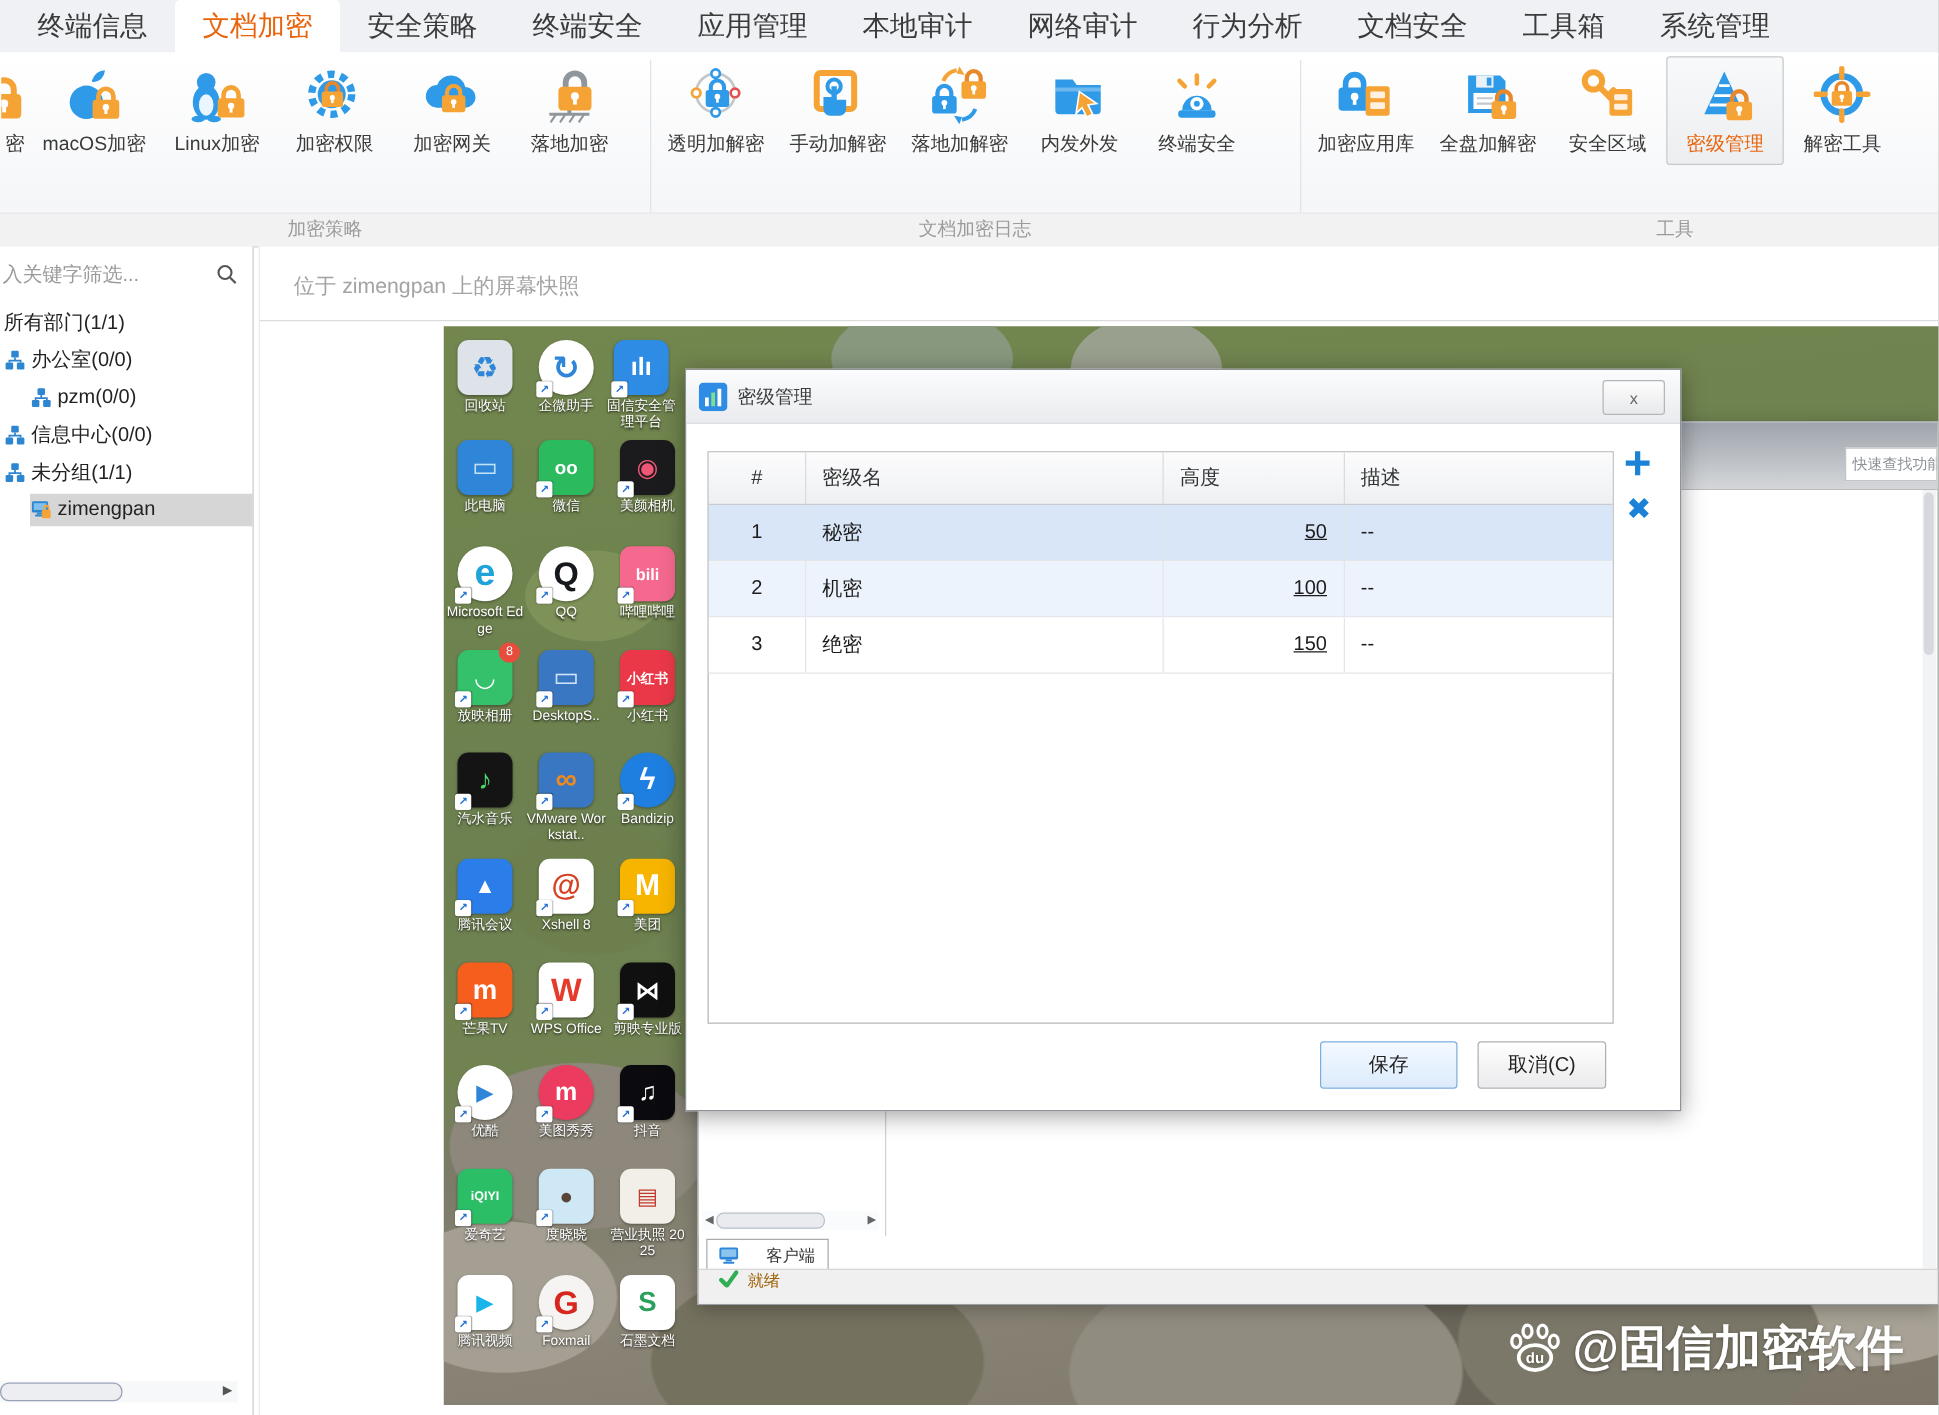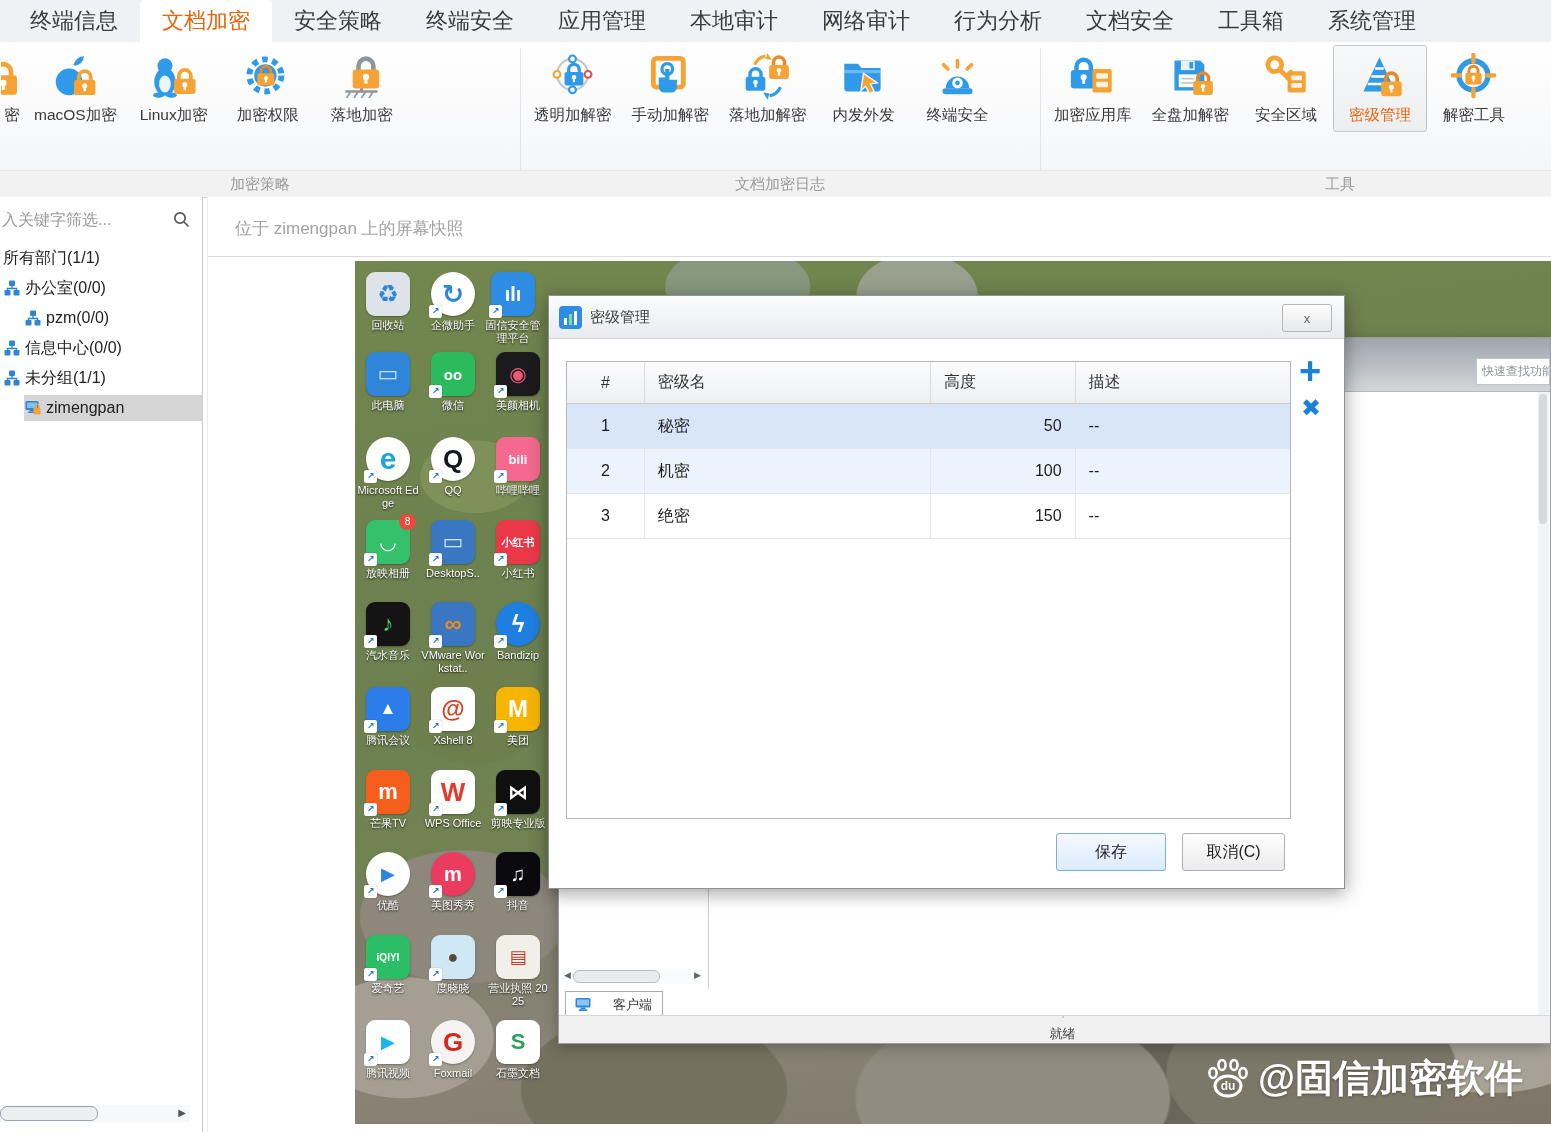--- a/index.html
+++ b/index.html
@@ -65,41 +65,41 @@
   
   .backwin{position:absolute;left:558px;top:337px;width:993px;height:707px;background:#fff;border:1px solid #9b9ea3;box-sizing:border-box;box-shadow:0 3px 14px rgba(0,0,0,.28);}
   .bw-header{position:absolute;top:0;left:0;right:0;height:53px;background:linear-gradient(#9fa5ad,#d4d6d9);border-bottom:1px solid #b7b9bc;}
   .bw-input{position:absolute;top:20px;right:0;width:74px;height:27px;background:#fff;border:1px solid #c2c4c7;font-size:12px;color:#8e9297;display:flex;align-items:center;justify-content:flex-start;padding-left:5px;box-sizing:border-box;white-space:nowrap;overflow:hidden;}
   .bw-leftcol{position:absolute;left:0;top:53px;width:149px;bottom:54px;background:#fff;border-right:1px solid #cfd1d4;}
   .bw-hscroll{position:absolute;left:3px;right:5px;bottom:5px;height:15px;background:#fafbfc;}
   .bw-hthumb{position:absolute;left:11px;top:1px;width:85px;height:11px;border:1px solid #b9bfc9;border-radius:6px;background:#e9ebef;}
   .bw-harrow{position:absolute;top:1px;font-size:9px;color:#666;}
   .bw-tab{position:absolute;left:6px;top:653px;width:98px;height:27px;background:#fff;border:1px solid #a9abae;display:flex;align-items:center;gap:22px;padding-left:9px;font-size:13px;color:#333;box-sizing:border-box;}
   .bw-tab svg{width:16px;height:15px;}
-  .bw-status{position:absolute;left:0;right:0;bottom:0;height:27px;background:#f0f0f0;border-top:1px solid #d6d6d6;display:flex;align-items:center;gap:7px;padding-left:16px;font-size:13px;color:#404040;flex-direction:column;}
+  .bw-status{position:absolute;left:0;right:0;bottom:0;height:27px;background:#f0f0f0;border-top:1px solid #d6d6d6;display:flex;align-items:flex-start;gap:7px;padding-left:16px;font-size:13px;color:#a16207;}
   .bw-status svg{width:16px;height:14px;}
   .bw-vscroll{position:absolute;right:1px;top:54px;width:11px;bottom:28px;background:#f2f3f5;}
   .bw-vthumb{position:absolute;left:1px;top:2px;width:8px;height:130px;background:#d5d8dd;border-radius:4px;}
   
   .dialog{position:absolute;left:548px;top:295px;width:797px;height:594px;background:#fff;border:1px solid #8f9296;box-sizing:border-box;box-shadow:0 4px 18px rgba(0,0,0,.38);}
   .dlg-title{position:absolute;top:0;left:0;right:0;height:42px;background:linear-gradient(#fbfcfd,#e9ebee);border-bottom:1px solid #d4d6d9;display:flex;align-items:center;padding-left:10px;gap:8px;}
   .dlg-title svg{width:23px;height:23px;}
   .dlg-title-text{font-size:15px;color:#3c3c3c;}
   .dlg-close{position:absolute;right:12px;top:8px;width:48px;height:26px;background:linear-gradient(#fdfdfd,#e8e9eb);border:1px solid #b4b6b9;border-radius:3px;font-size:13px;color:#666;display:flex;align-items:center;justify-content:center;}
   .dtable{position:absolute;left:17px;top:65px;width:725px;height:458px;border:1px solid #b4b6ba;background:#fff;box-sizing:border-box;}
   .dt-header{display:flex;height:42px;background:linear-gradient(#fcfcfd,#eef0f2);border-bottom:1px solid #c8cacd;box-sizing:border-box;}
   .dt-hcell{font-size:16px;color:#333;display:flex;align-items:center;padding-left:13px;border-right:1px solid #d9dbde;box-sizing:border-box;}
   .dt-hcell.c{justify-content:center;padding-left:0;}
   .dt-hcell:last-child{border-right:none;}
   .dt-row{display:flex;height:45px;border-bottom:1px solid #e3e5e8;box-sizing:border-box;background:#fff;}
   .dt-row.sel{background:#d9e6f8;}
   .dt-row.alt{background:#edf3fc;}
   .dt-cell{font-size:16px;color:#1c1c1c;display:flex;align-items:center;padding:0 13px;border-right:1px solid #e3e5e8;box-sizing:border-box;}
   .dt-cell.c{justify-content:center;padding:0;}
-  .dt-cell.r{justify-content:flex-end;}
+  .dt-cell.r{justify-content:flex-end;text-decoration:underline;}
   .dt-cell:last-child{border-right:none;}
   .dlg-plus{position:absolute;left:750px;top:56px;font-size:38px;font-weight:bold;color:#1b82d8;line-height:38px;}
   .dlg-del{position:absolute;left:752px;top:100px;font-size:24px;font-weight:bold;color:#1b82d8;line-height:24px;}
   .dlg-btn{position:absolute;top:537px;height:38px;border-radius:3px;font-size:16px;color:#222;display:flex;align-items:center;justify-content:center;box-sizing:border-box;}
   .save{left:507px;width:110px;background:linear-gradient(#f4f9ff,#dcebfc);border:1px solid #7aaede;}
   .cancel{left:633px;width:103px;background:linear-gradient(#fefefe,#ebebed);border:1px solid #aeb0b3;}
 </style>
 </head>
 <body>
 
@@ -166,20 +166,32 @@
             <circle cx="20" cy="21" r="15" fill="none" stroke="#2e9ae8" stroke-width="5.5" stroke-dasharray="5.2 4.4"></circle>
             <circle cx="20" cy="21" r="10.5" fill="#2e9ae8"></circle>
             <g transform="translate(12 11) scale(1)">
               <path d="M4 8.5 V6 a4.5 4.5 0 0 1 9 0 v2.5" fill="none" stroke="#e8882a" stroke-width="2.8"></path>
               <rect x="0.5" y="8" width="16" height="11.5" rx="2" fill="#f6a335"></rect>
               <circle cx="8.5" cy="12.5" r="1.9" fill="#fff"></circle>
               <rect x="7.6" y="12.8" width="1.8" height="3.8" fill="#fff"></rect>
             </g>
           </svg>
           <span class="rtext">加密权限</span>
+        </div>
+        <div class="ritem">
+          <svg viewBox="0 0 44 44">
+            <path d="M11 31 a8.5 8.5 0 0 1 0 -17 a11 11 0 0 1 21 1.5 a7.5 7.5 0 0 1 0 15.5 z" fill="#2e9ae8"></path>
+            <g transform="translate(14 13) scale(1.1)">
+              <path d="M4 8.5 V6 a4.5 4.5 0 0 1 9 0 v2.5" fill="none" stroke="#f6a335" stroke-width="2.8"></path>
+              <rect x="0.5" y="8" width="16" height="11.5" rx="2" fill="#f6a335"></rect>
+              <circle cx="8.5" cy="12.5" r="1.9" fill="#fff"></circle>
+              <rect x="7.6" y="12.8" width="1.8" height="3.8" fill="#fff"></rect>
+            </g>
+          </svg>
+          <span class="rtext">加密网关</span>
         </div>
         <div class="ritem">
           <svg viewBox="0 0 44 44">
             <path d="M7 36 h30" stroke="#8f969c" stroke-width="2.2"></path>
             <path d="M12 36 l-4 6 M19 36 l-4 6 M26 36 l-4 6 M33 36 l-4 6" stroke="#8f969c" stroke-width="1.6"></path>
             <rect x="20.5" y="28" width="3" height="8" fill="#8f969c"></rect>
             <g transform="translate(13 3) scale(1.55)">
               <path d="M4 8.5 V6 a4.5 4.5 0 0 1 9 0 v2.5" fill="none" stroke="#8f969c" stroke-width="2.8"></path>
               <rect x="0.5" y="8" width="16" height="11.5" rx="2" fill="#f6a335"></rect>
               <circle cx="8.5" cy="12.5" r="1.9" fill="#fff"></circle>

